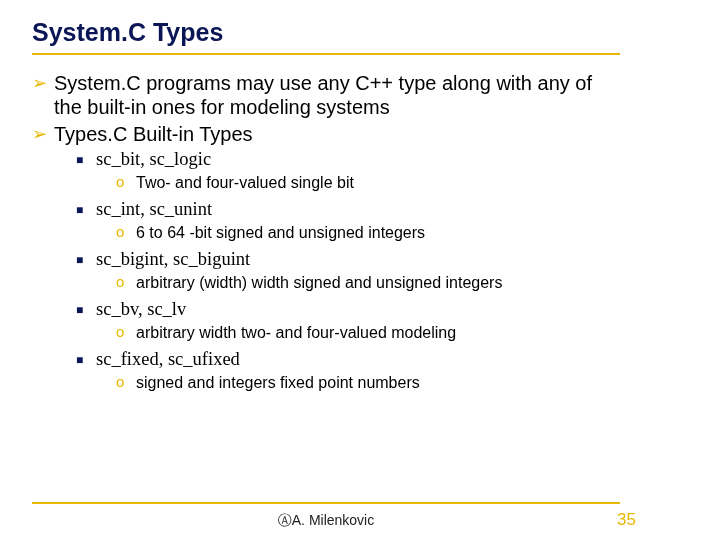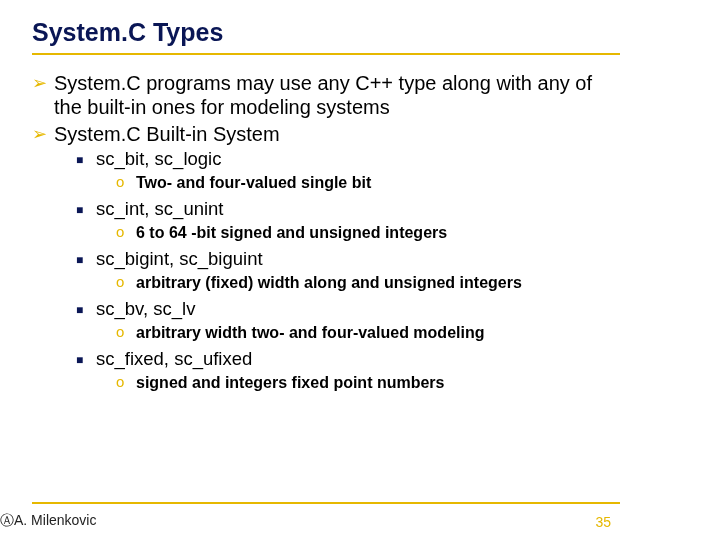--- a/index.html
+++ b/index.html
@@ -54,54 +54,55 @@
     display: flex;
     margin: 2px 0 0 44px;
     font-size: 18.5px;
   }
   .li2 .bullet {
     color: #0a1655;
     font-size: 12px;
     flex: 0 0 20px;
     padding-top: 5px;
   }
-  .li2 .text { flex: 1; }
+  .li2 .text { flex: 1; font-family: Liberation Serif, serif; }
   .li3 {
     display: flex;
     margin: 2px 0 6px 84px;
     font-size: 16px;
   }
   .li3 .bullet {
     color: #e6b800;
     font-size: 15px;
     flex: 0 0 20px;
     padding-top: 0;
   }
-  .li3 .text { flex: 1; font-weight: bold; }
+  .li3 .text { flex: 1; }
   .footer-line {
     position: absolute;
     left: 32px;
     right: 32px;
     bottom: 36px;
     height: 2px;
     background: #e6b800;
   }
   .footer-center {
     position: absolute;
     bottom: 10px;
     left: 0;
     right: 0;
+    text-align: center;
     font-size: 14px;
     color: #222;
   }
   .footer-right {
     position: absolute;
     bottom: 10px;
-    right: 41px;
-    font-size: 14px;
+    right: 16px;
+    font-size: 17px;
     color: #e6b800;
   }
   .copy-symbol {
     font-family: Arial, sans-serif;
   }
 </style>
 </head>
 <body>
 
 <div class="slide">
@@ -111,21 +112,21 @@
 
   <div class="content">
 
     <div class="li1">
       <div class="bullet">➢</div>
       <div class="text">System.C programs may use any C++ type along with any of the built-in ones for modeling systems</div>
     </div>
 
     <div class="li1">
       <div class="bullet">➢</div>
-      <div class="text">System.C Built-in System</div>
+      <div class="text">Types.C Built-in Types</div>
     </div>
 
     <div class="li2">
       <div class="bullet">■</div>
       <div class="text">sc_bit, sc_logic</div>
     </div>
     <div class="li3">
       <div class="bullet">o</div>
       <div class="text">Two- and four-valued single bit</div>
     </div>
@@ -138,21 +139,21 @@
       <div class="bullet">o</div>
       <div class="text">6 to 64 -bit signed and unsigned integers</div>
     </div>
 
     <div class="li2">
       <div class="bullet">■</div>
       <div class="text">sc_bigint, sc_biguint</div>
     </div>
     <div class="li3">
       <div class="bullet">o</div>
-      <div class="text">arbitrary (fixed) width along and unsigned integers</div>
+      <div class="text">arbitrary (width) width signed and unsigned integers</div>
     </div>
 
     <div class="li2">
       <div class="bullet">■</div>
       <div class="text">sc_bv, sc_lv</div>
     </div>
     <div class="li3">
       <div class="bullet">o</div>
       <div class="text">arbitrary width two- and four-valued modeling</div>
     </div>

